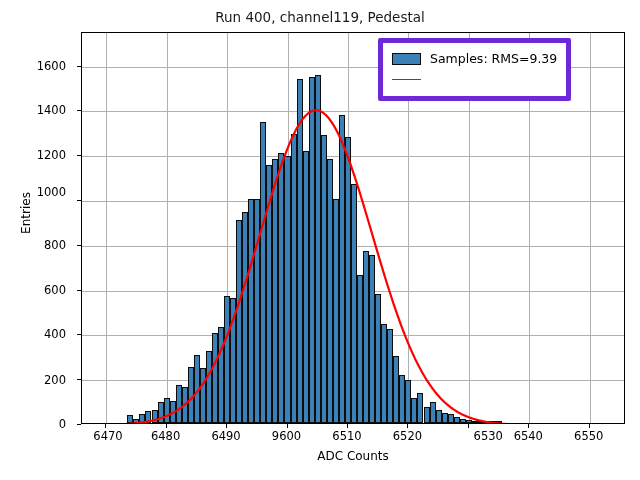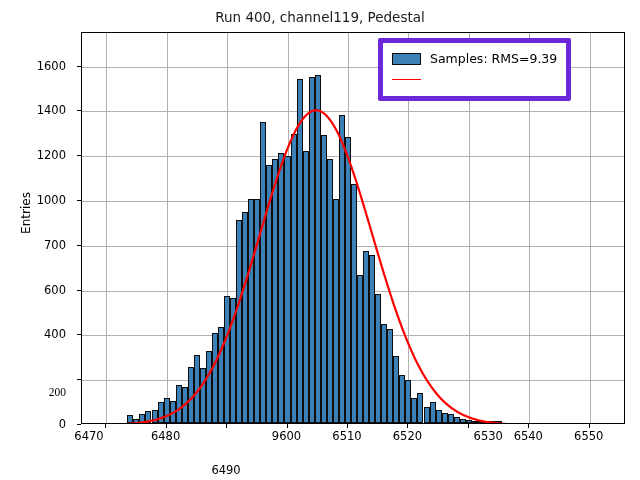--- a/index.html
+++ b/index.html
@@ -79,25 +79,25 @@
 </style>
 </head>
 <body>
 
 <div id="figure">
 
   <div id="chart-title">Run 400, channel119, Pedestal</div>
 
   <div id="ylabels-wrap">
       <div class="ylab" style="top: 424px;">0</div>
-      <div class="ylab" style="top: 392px; font-family: Liberation Serif, serif;">200</div>
+      <div class="ylab" style="top: 380px;">200</div>
       <div class="ylab" style="top: 334.4px;">400</div>
       <div class="ylab" style="top: 289.6px;">600</div>
-      <div class="ylab" style="top: 244.8px;">700</div>
-      <div class="ylab" style="top: 200px;">1000</div>
+      <div class="ylab" style="top: 244.8px;">800</div>
+      <div class="ylab" style="top: 192px;">1000</div>
       <div class="ylab" style="top: 155.2px; margin-left: 10px;">1200</div>
       <div class="ylab" style="top: 110.4px;">1400</div>
       <div class="ylab" style="top: 65.6px;">1600</div>
     </div>
   <div id="ticks-y-wrap">
       <div class="tick-y" style="top: 424px;"></div>
       <div class="tick-y" style="top: 379.2px;"></div>
       <div class="tick-y" style="top: 334.4px;"></div>
       <div class="tick-y" style="top: 289.6px;"></div>
       <div class="tick-y" style="top: 244.8px;"></div>
@@ -111,23 +111,23 @@
       <div class="tick-x" style="left: 165.622px;"></div>
       <div class="tick-x" style="left: 226.067px;"></div>
       <div class="tick-x" style="left: 286.511px;"></div>
       <div class="tick-x" style="left: 346.956px;"></div>
       <div class="tick-x" style="left: 407.4px;"></div>
       <div class="tick-x" style="left: 467.844px;"></div>
       <div class="tick-x" style="left: 528.289px;"></div>
       <div class="tick-x" style="left: 588.733px;"></div>
     </div>
   <div id="xlabels-wrap">
-      <div class="ticklabel-x" style="left: 54px;">6470</div>
+      <div class="ticklabel-x" style="left: 73px;">6470</div>
       <div class="ticklabel-x" style="left: 130.622px;">6480</div>
-      <div class="ticklabel-x" style="left: 191.067px; margin-top: 34px;">6490</div>
+      <div class="ticklabel-x" style="left: 191.067px;">6490</div>
       <div class="ticklabel-x" style="left: 251.511px;">9600</div>
       <div class="ticklabel-x" style="left: 311.956px;">6510</div>
       <div class="ticklabel-x" style="left: 372.4px;">6520</div>
       <div class="ticklabel-x" style="left: 432.844px; text-align: right;">6530</div>
       <div class="ticklabel-x" style="left: 493.289px;">6540</div>
       <div class="ticklabel-x" style="left: 553.733px;">6550</div>
     </div>
 
   <div id="plot-area">
     <div id="grid-layer">
@@ -211,20 +211,21 @@
         <div class="bar" style="left: 395.911px; width: 6.04444px; height: 1.792px; background-color: rgb(60, 128, 184); border-color: rgb(13, 13, 13);"></div>
         <div class="bar" style="left: 401.956px; width: 6.04444px; height: 1.344px; background-color: rgb(60, 128, 184); border-color: rgb(13, 13, 13);"></div>
         <div class="bar" style="left: 408px; width: 6.04444px; height: 1px; background-color: rgb(60, 128, 184); border-color: rgb(13, 13, 13);"></div>
         <div class="bar" style="left: 414.044px; width: 6.04444px; height: 1px; background-color: rgb(60, 128, 184); border-color: rgb(13, 13, 13);"></div>
       </div>
     <svg id="fit-curve" viewBox="0 0 544 392" preserveAspectRatio="none">
       <path id="fit-path" fill="none" stroke="#ff0000" stroke-width="2.2" stroke-linejoin="round" stroke-linecap="round" d="M0.00 391.95 L1.21 391.94 L2.42 391.94 L3.63 391.93 L4.84 391.93 L6.04 391.92 L7.25 391.91 L8.46 391.90 L9.67 391.89 L10.88 391.89 L12.09 391.87 L13.30 391.86 L14.51 391.85 L15.72 391.84 L16.92 391.82 L18.13 391.81 L19.34 391.79 L20.55 391.78 L21.76 391.76 L22.97 391.74 L24.18 391.71 L25.39 391.69 L26.60 391.66 L27.80 391.64 L29.01 391.61 L30.22 391.57 L31.43 391.54 L32.64 391.50 L33.85 391.46 L35.06 391.42 L36.27 391.37 L37.48 391.32 L38.68 391.27 L39.89 391.21 L41.10 391.15 L42.31 391.09 L43.52 391.02 L44.73 390.94 L45.94 390.86 L47.15 390.78 L48.36 390.69 L49.56 390.59 L50.77 390.49 L51.98 390.38 L53.19 390.26 L54.40 390.14 L55.61 390.01 L56.82 389.86 L58.03 389.71 L59.24 389.55 L60.44 389.39 L61.65 389.21 L62.86 389.02 L64.07 388.81 L65.28 388.60 L66.49 388.37 L67.70 388.13 L68.91 387.88 L70.12 387.61 L71.32 387.32 L72.53 387.02 L73.74 386.71 L74.95 386.37 L76.16 386.02 L77.37 385.64 L78.58 385.25 L79.79 384.84 L81.00 384.40 L82.20 383.94 L83.41 383.46 L84.62 382.95 L85.83 382.42 L87.04 381.86 L88.25 381.28 L89.46 380.66 L90.67 380.02 L91.88 379.34 L93.08 378.63 L94.29 377.89 L95.50 377.12 L96.71 376.31 L97.92 375.46 L99.13 374.57 L100.34 373.65 L101.55 372.69 L102.76 371.68 L103.96 370.64 L105.17 369.55 L106.38 368.41 L107.59 367.23 L108.80 366.01 L110.01 364.73 L111.22 363.41 L112.43 362.03 L113.64 360.60 L114.84 359.12 L116.05 357.59 L117.26 356.00 L118.47 354.36 L119.68 352.66 L120.89 350.90 L122.10 349.09 L123.31 347.21 L124.52 345.27 L125.72 343.27 L126.93 341.22 L128.14 339.09 L129.35 336.91 L130.56 334.66 L131.77 332.35 L132.98 329.97 L134.19 327.53 L135.40 325.02 L136.60 322.45 L137.81 319.81 L139.02 317.11 L140.23 314.34 L141.44 311.51 L142.65 308.61 L143.86 305.65 L145.07 302.63 L146.28 299.54 L147.48 296.39 L148.69 293.18 L149.90 289.91 L151.11 286.58 L152.32 283.19 L153.53 279.74 L154.74 276.24 L155.95 272.69 L157.16 269.08 L158.36 265.42 L159.57 261.71 L160.78 257.96 L161.99 254.17 L163.20 250.33 L164.41 246.45 L165.62 242.54 L166.83 238.59 L168.04 234.61 L169.24 230.61 L170.45 226.57 L171.66 222.52 L172.87 218.45 L174.08 214.36 L175.29 210.26 L176.50 206.15 L177.71 202.04 L178.92 197.92 L180.12 193.81 L181.33 189.71 L182.54 185.62 L183.75 181.54 L184.96 177.48 L186.17 173.45 L187.38 169.44 L188.59 165.46 L189.80 161.52 L191.00 157.62 L192.21 153.77 L193.42 149.96 L194.63 146.21 L195.84 142.51 L197.05 138.88 L198.26 135.31 L199.47 131.82 L200.68 128.39 L201.88 125.05 L203.09 121.79 L204.30 118.62 L205.51 115.54 L206.72 112.56 L207.93 109.67 L209.14 106.89 L210.35 104.21 L211.56 101.64 L212.76 99.19 L213.97 96.85 L215.18 94.63 L216.39 92.53 L217.60 90.56 L218.81 88.72 L220.02 87.00 L221.23 85.42 L222.44 83.98 L223.64 82.67 L224.85 81.50 L226.06 80.47 L227.27 79.58 L228.48 78.84 L229.69 78.24 L230.90 77.78 L232.11 77.47 L233.32 77.31 L234.52 77.29 L235.73 77.42 L236.94 77.69 L238.15 78.11 L239.36 78.68 L240.57 79.38 L241.78 80.24 L242.99 81.23 L244.20 82.37 L245.40 83.64 L246.61 85.05 L247.82 86.60 L249.03 88.28 L250.24 90.09 L251.45 92.03 L252.66 94.09 L253.87 96.28 L255.08 98.59 L256.28 101.02 L257.49 103.56 L258.70 106.21 L259.91 108.96 L261.12 111.82 L262.33 114.79 L263.54 117.84 L264.75 120.99 L265.96 124.23 L267.16 127.55 L268.37 130.95 L269.58 134.43 L270.79 137.98 L272.00 141.60 L273.21 145.28 L274.42 149.02 L275.63 152.81 L276.84 156.65 L278.04 160.54 L279.25 164.47 L280.46 168.44 L281.67 172.44 L282.88 176.47 L284.09 180.52 L285.30 184.60 L286.51 188.69 L287.72 192.79 L288.92 196.90 L290.13 201.01 L291.34 205.12 L292.55 209.23 L293.76 213.34 L294.97 217.43 L296.18 221.50 L297.39 225.56 L298.60 229.60 L299.80 233.61 L301.01 237.60 L302.22 241.56 L303.43 245.48 L304.64 249.36 L305.85 253.21 L307.06 257.02 L308.27 260.78 L309.48 264.50 L310.68 268.17 L311.89 271.79 L313.10 275.36 L314.31 278.87 L315.52 282.33 L316.73 285.73 L317.94 289.08 L319.15 292.37 L320.36 295.59 L321.56 298.76 L322.77 301.86 L323.98 304.90 L325.19 307.88 L326.40 310.79 L327.61 313.64 L328.82 316.42 L330.03 319.14 L331.24 321.80 L332.44 324.39 L333.65 326.91 L334.86 329.37 L336.07 331.76 L337.28 334.09 L338.49 336.35 L339.70 338.55 L340.91 340.69 L342.12 342.77 L343.32 344.78 L344.53 346.73 L345.74 348.62 L346.95 350.45 L348.16 352.23 L349.37 353.94 L350.58 355.60 L351.79 357.20 L353.00 358.75 L354.20 360.24 L355.41 361.68 L356.62 363.07 L357.83 364.40 L359.04 365.69 L360.25 366.93 L361.46 368.12 L362.67 369.27 L363.88 370.37 L365.08 371.43 L366.29 372.44 L367.50 373.41 L368.71 374.35 L369.92 375.24 L371.13 376.10 L372.34 376.92 L373.55 377.70 L374.76 378.45 L375.96 379.17 L377.17 379.85 L378.38 380.50 L379.59 381.12 L380.80 381.72 L382.01 382.28 L383.22 382.82 L384.43 383.34 L385.64 383.82 L386.84 384.29 L388.05 384.73 L389.26 385.15 L390.47 385.55 L391.68 385.93 L392.89 386.28 L394.10 386.62 L395.31 386.94 L396.52 387.25 L397.72 387.54 L398.93 387.81 L400.14 388.07 L401.35 388.31 L402.56 388.54 L403.77 388.76 L404.98 388.97 L406.19 389.16 L407.40 389.34 L408.60 389.51 L409.81 389.68 L411.02 389.83 L412.23 389.97 L413.44 390.11 L414.65 390.23 L415.86 390.35 L417.07 390.46 L418.28 390.57 L419.48 390.67 L420.69 390.76 L421.90 390.84 L423.11 390.92 L424.32 391.00 L425.53 391.07 L426.74 391.14 L427.95 391.20 L429.16 391.26 L430.36 391.31 L431.57 391.36 L432.78 391.41 L433.99 391.45 L435.20 391.49 L436.41 391.53 L437.62 391.56 L438.83 391.60 L440.04 391.63 L441.24 391.66 L442.45 391.68 L443.66 391.71 L444.87 391.73 L446.08 391.75 L447.29 391.77 L448.50 391.79 L449.71 391.81 L450.92 391.82 L452.12 391.84 L453.33 391.85 L454.54 391.86 L455.75 391.87 L456.96 391.88 L458.17 391.89 L459.38 391.90 L460.59 391.91 L461.80 391.92 L463.00 391.92 L464.21 391.93 L465.42 391.94 L466.63 391.94 L467.84 391.95 L469.05 391.95 L470.26 391.96 L471.47 391.96 L472.68 391.96 L473.88 391.97 L475.09 391.97 L476.30 391.97 L477.51 391.97 L478.72 391.98 L479.93 391.98 L481.14 391.98 L482.35 391.98 L483.56 391.98"></path>
     </svg>
   </div>
 
+  <div id="xaxis-label">ADC Counts</div>
   <div id="yaxis-label">Entries</div>
 
   <div id="legend">
     <div class="legend-row">
       <span class="legend-swatch-patch"></span>
       <span class="legend-text">Samples: RMS=9.39</span>
     </div>
     <div class="legend-row">
       <span class="legend-swatch-line"></span>
     </div>

